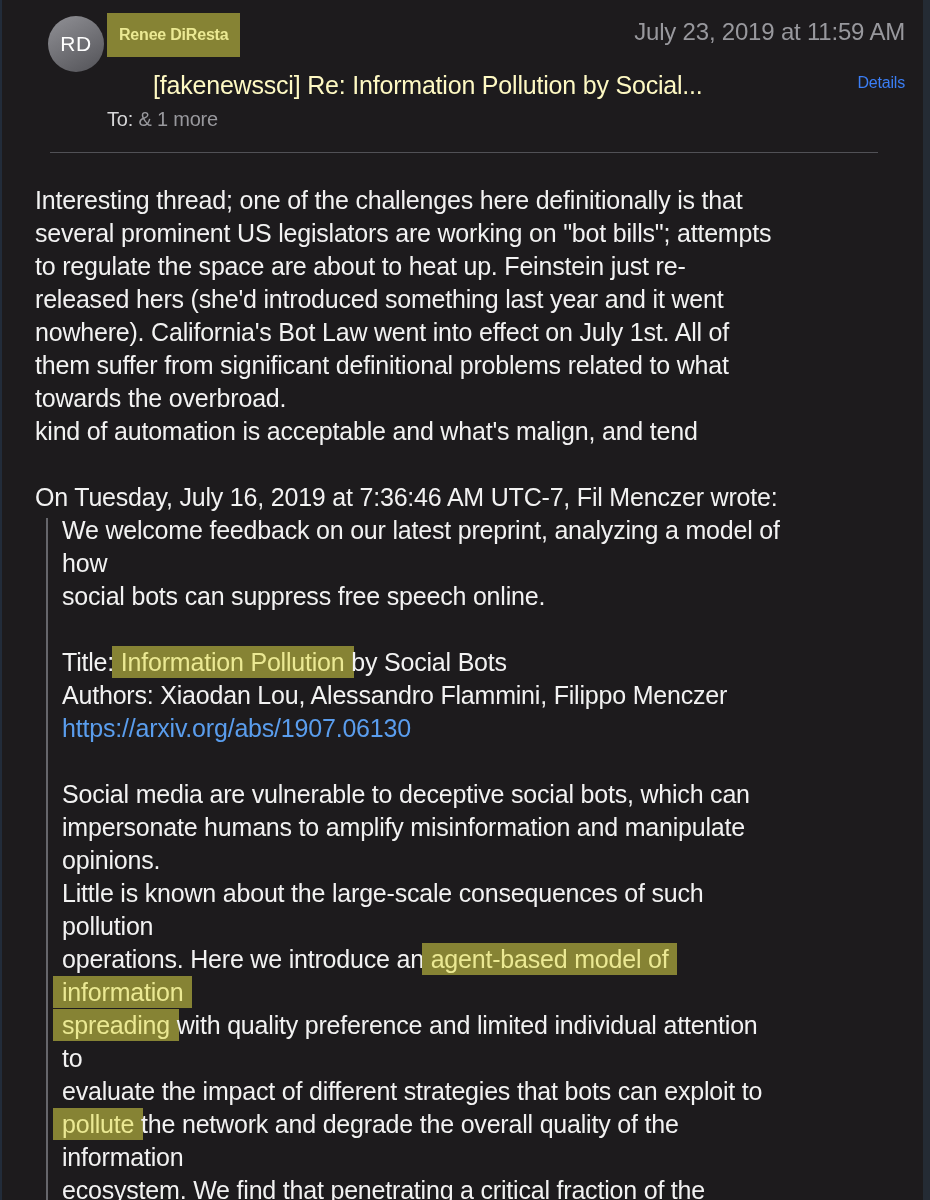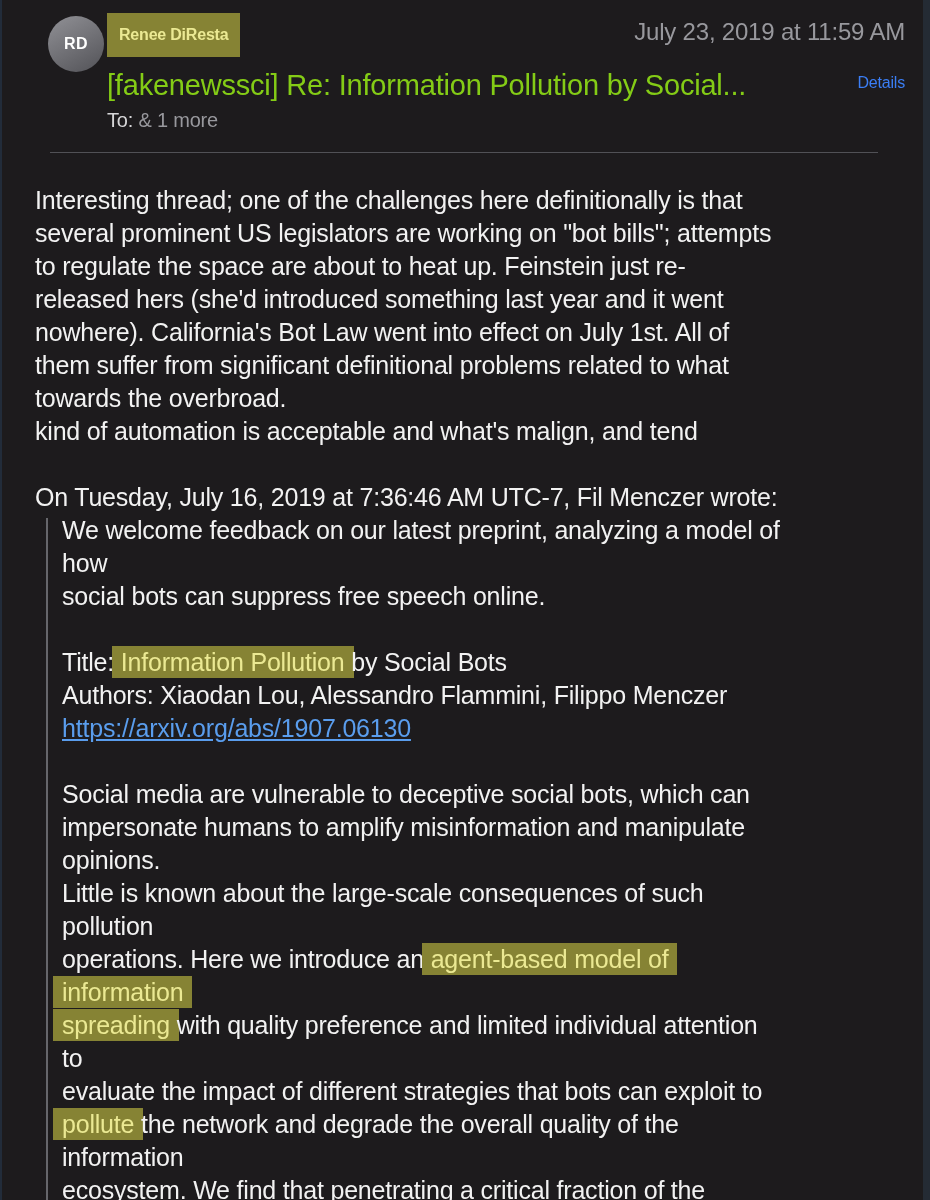--- a/index.html
+++ b/index.html
@@ -19,31 +19,31 @@
   }
   .edge-left { position:absolute; left:0; top:0; width:2px; height:1200px; background:var(--edge-left); z-index:5; }
   .edge-right { position:absolute; right:0; top:0; width:7px; height:1200px; background:var(--edge-right); z-index:5; }
 
   
   .header { position:relative; height:152px; }
   .avatar {
     position:absolute; left:48px; top:16px; width:56px; height:56px; border-radius:50%;
     background:linear-gradient(150deg, var(--avatar-top), var(--avatar-bottom));
     display:flex; align-items:center; justify-content:center;
-    font-size:16px; font-weight:bold; color:var(--avatar-text); letter-spacing:0.5px;
+    font-size:21px; font-weight:normal; color:var(--avatar-text); letter-spacing:0.5px;
   }
   .hcol { margin-left:107px; padding-top:13px; padding-right:25px; }
   .hrow1 { display:flex; align-items:flex-start; line-height:26px; }
   .sender-mark {
     display:inline-block; background:var(--highlight-bg); color:var(--highlight-text);
     font-weight:bold; font-size:16px; padding:9px 12px; line-height:26px;
   }
   .hdate { margin-left:auto; color:var(--text-secondary); font-size:24px; padding-top:6px; white-space:nowrap; }
   .hrow2 { margin-top:13px; line-height:30px; }
-  .subject { font-size:29px; color:#84cc16; }
+  .subject { font-size:25px; color:#fef9c3;margin-left:46px; }
   .hrow3 { line-height:30px; font-size:20px; }
   .to-label { color:var(--text-muted); }
   .to-value { color:var(--text-secondary); }
   .details { position:absolute; right:25px; top:74px; color:var(--details-blue); font-size:16px; cursor:pointer; }
 
   .divider { border-top:1px solid var(--divider); margin:0 52px 0 50px; }
 
   
   .mailbody { padding:31px 25px 0 35px; font-size:25px; }
   .ln { height:33px; line-height:33px; white-space:pre; }
@@ -52,21 +52,21 @@
     position:relative; margin-top:0; padding-left:27px;
   }
   .quote::before {
     content:""; position:absolute; left:11px; top:4px; bottom:-40px; width:2px;
     background:var(--quote-bar);
   }
   .hl {
     background:var(--highlight-bg); color:var(--highlight-text);
     padding:2px 9px; margin:0 -9px;
   }
-  .link { color:var(--link-blue); text-decoration:underline; cursor:pointer; }
+  .link { color:var(--link-blue); cursor:pointer; }
 </style>
 </head>
 <body>
 
 <div class="page">
   <div class="edge-left"></div>
   <div class="edge-right"></div>
 
   <div class="header">
     <div class="avatar">RD</div>

